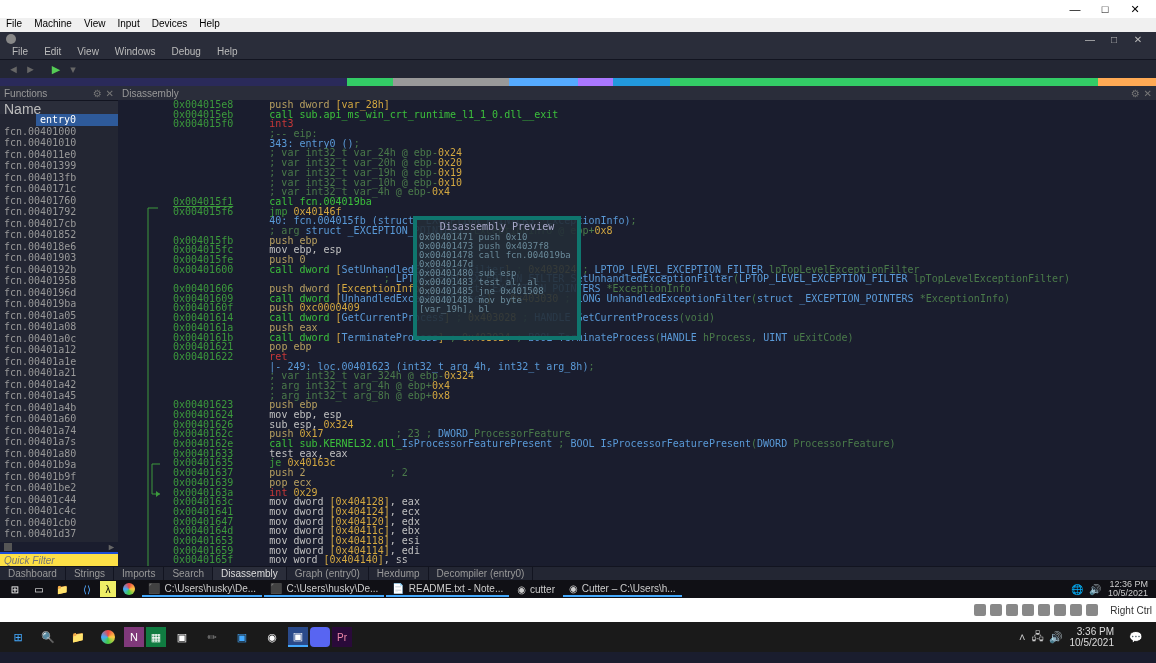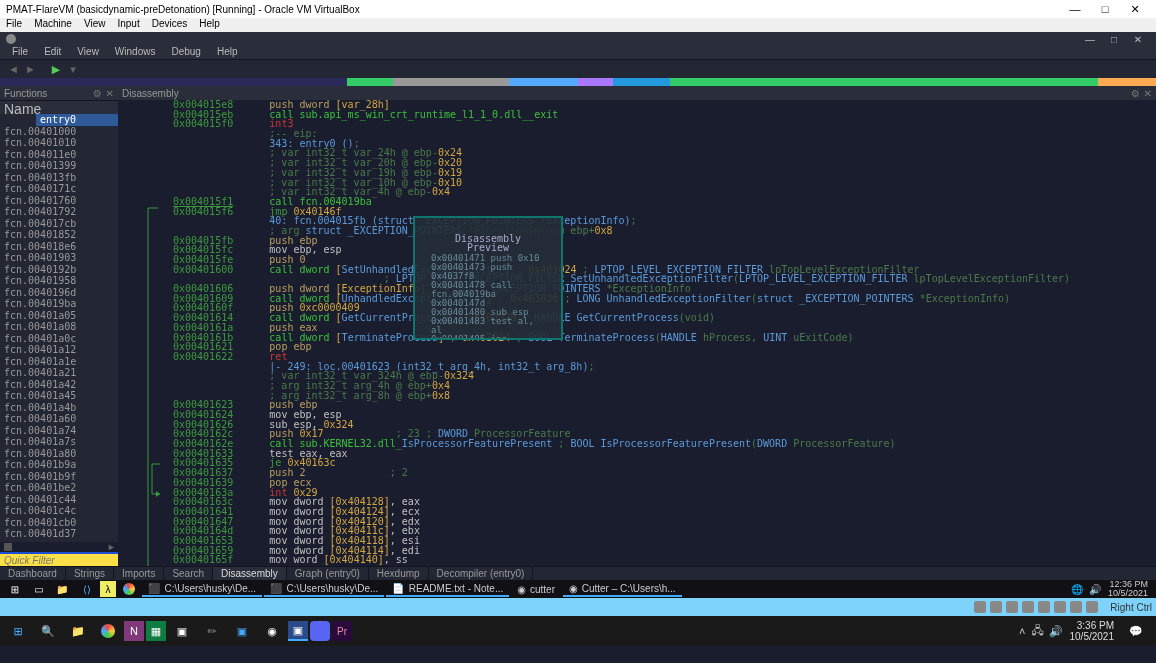--- a/index.html
+++ b/index.html
@@ -57,50 +57,49 @@
 .sym { color: #d4a840; }
 .num { color: #d4a840; }
 .comment { color: #4a7a4a; }
 .type { color: #5a9ad8; }
 .label { color: #5a9ad8; }
 .api { color: #5a9ad8; }
 .ret { color: #c83838; }
 .int { color: #c83838; }
 .jmp { color: #3c9a3c; }
 
-.disasm-preview { position: absolute; left: 295px; top: 130px; width: 150px; height: 124px; background: rgba(35,45,55,0.9); border: 2px solid #0f766e; font-size: 9px; padding: 16px; overflow: hidden; font-family: Consolas, monospace; line-height: 9px; }
+.disasm-preview { position: absolute; left: 295px; top: 130px; width: 168px; height: 124px; background: rgba(35,45,55,0.9); border: 4px solid #0f766e; font-size: 9px; padding: 2px; overflow: hidden; font-family: Consolas, monospace; line-height: 9px; }
 .disasm-preview .pv-title { text-align: center; color: #aac; font-size: 10px; margin-bottom: 2px; }
 
 .bottom-tabs { height: 14px; background: #232633; display: flex; font-size: 10px; border-top: 1px solid #121420; }
 .bottom-tabs span { padding: 0 8px; color: #999; border-right: 1px solid #121420; line-height: 14px; }
 .bottom-tabs span.active { background: #2a2d3a; color: #ddd; }
 
 .guest-taskbar { height: 18px; background: #101015; display: flex; align-items: center; padding: 0 4px; font-size: 10px; }
 .tb-btn { width: 22px; height: 16px; display: flex; align-items: center; justify-content: center; margin-right: 2px; }
 .tb-app { padding: 0 6px; height: 16px; display: flex; align-items: center; margin-right: 2px; color: #ccc; }
 .tb-app.active { border-bottom: 2px solid #4af; }
 .tb-spacer { flex: 1; }
 .tb-clock { text-align: right; font-size: 9px; line-height: 9px; color: #ccc; padding-right: 4px; }
 
-.vbox-status { height: 18px; background: #7dd3fc; display: flex; align-items: center; padding: 0 4px; font-size: 10px; color: #333; }
+.vbox-status { height: 24px; background: #ffffff; display: flex; align-items: center; padding: 0 4px; font-size: 10px; color: #333; }
 .vbox-status .spacer { flex: 1; }
 .vbox-status .icon { width: 12px; height: 12px; background: #888; margin: 0 2px; border-radius: 2px; }
 
 .host-taskbar { height: 30px; background: #1a1a1a; display: flex; align-items: center; padding: 0 4px; }
 .host-tb-btn { width: 28px; height: 26px; display: flex; align-items: center; justify-content: center; margin-right: 2px; }
 .host-spacer { flex: 1; }
 .host-clock { text-align: right; font-size: 10px; line-height: 11px; color: #ddd; padding-right: 8px; }
 
 svg.arrows { width: 50px; height: 100%; }
 </style>
 </head>
 <body>
 
 <div class="vbox-titlebar">
-  <span>PMAT-FlareVM (basicdynamic-preDetonation) [Running] - Oracle VM VirtualBox</span>
   <span class="spacer"></span>
   <span class="win-btn">—</span>
   <span class="win-btn">□</span>
   <span class="win-btn">✕</span>
 </div>
 <div class="vbox-menu">
   <span>File</span>
   <span>Machine</span>
   <span>View</span>
   <span>Input</span>

